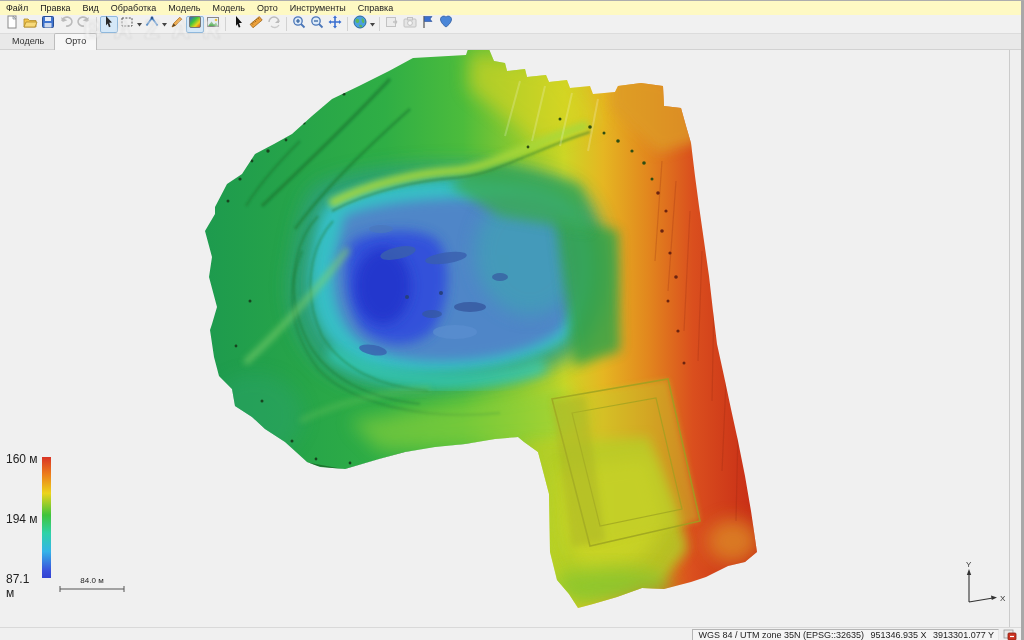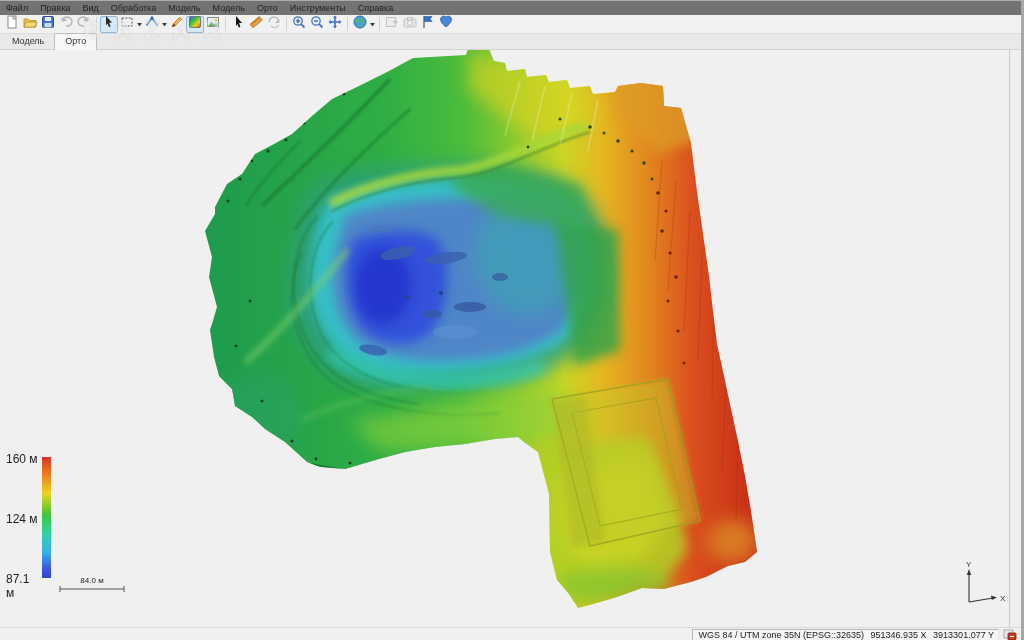--- a/index.html
+++ b/index.html
@@ -4,21 +4,21 @@
 <style>
   html,body{margin:0;padding:0;}
   body{
     width:1024px;height:640px;position:relative;overflow:hidden;
     background:#f0f0f0;font-family:"Liberation Sans","DejaVu Sans",sans-serif;
     border-top:1px solid #adadad;box-sizing:border-box;
   }
   
   .win-right-edge{position:absolute;right:0;top:0;width:3px;height:640px;background:#a8a8a8;z-index:9;}
   
-  .menubar{position:absolute;left:0;top:0;width:1021px;height:14px;background:#737373;z-index:6;display:flex;align-items:center;}
+  .menubar{position:absolute;left:0;top:0;width:1021px;height:14px;background:#fef9c3;z-index:6;display:flex;align-items:center;}
   .menu-item{font-size:9px;color:#222;padding:0 6px;line-height:14px;cursor:default;}
   
   .toolbar{position:absolute;left:0;top:14px;width:1021px;height:19px;background:#f1f1f1;border-bottom:1px solid #dcdcdc;z-index:6;display:flex;align-items:center;padding-left:3px;box-sizing:border-box;}
   .tbtn{width:18px;height:17px;display:flex;align-items:center;justify-content:center;border:1px solid transparent;border-radius:2px;box-sizing:border-box;}
   .tbtn.pressed{background:#d5e8f8;border-color:#8fb8dc;}
   .tbtn.disabled{opacity:.45;filter:grayscale(.7);}
   .tsep{width:1px;height:14px;background:#d2d2d2;margin:0 3px;}
   .tcaret{width:7px;height:17px;display:flex;align-items:center;justify-content:center;}
   
   .tabstrip{position:absolute;left:0;top:33px;width:1021px;height:16px;background:#e9e9e9;border-bottom:1px solid #d2d2d2;z-index:6;display:flex;align-items:flex-end;padding-left:2px;box-sizing:border-box;}
@@ -400,21 +400,21 @@
   </svg>
 
 </div>
 
 <div class="gutter"></div>
 
 <div class="wm-top">BAZAR</div>
 
 <div class="legend-bar"></div>
 <div class="legend-label" style="top:451px">160 м</div>
-<div class="legend-label" style="top:511px">124 м</div>
+<div class="legend-label" style="top:511px">194 м</div>
 <div class="legend-label" style="top:571px">87.1 м</div>
 
 <svg class="scalebar" width="72" height="10">
   <path d="M4,2 V8 M68,2 V8 M4,5 H68" stroke="#555" stroke-width="1" fill="none"></path>
 </svg>
 <div class="scalebar-label">84.0 м</div>
 
 <svg class="gizmo" width="80" height="60">
   <path d="M36,16 V44 M36,44 L60,40" stroke="#333" stroke-width="1.1" fill="none"></path>
   <path d="M36,11 L33.8,17 L38.2,17 Z" fill="#333"></path>

